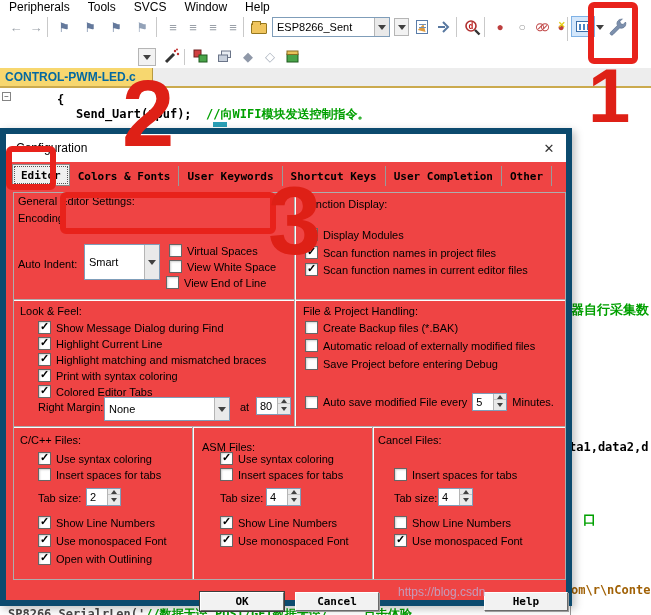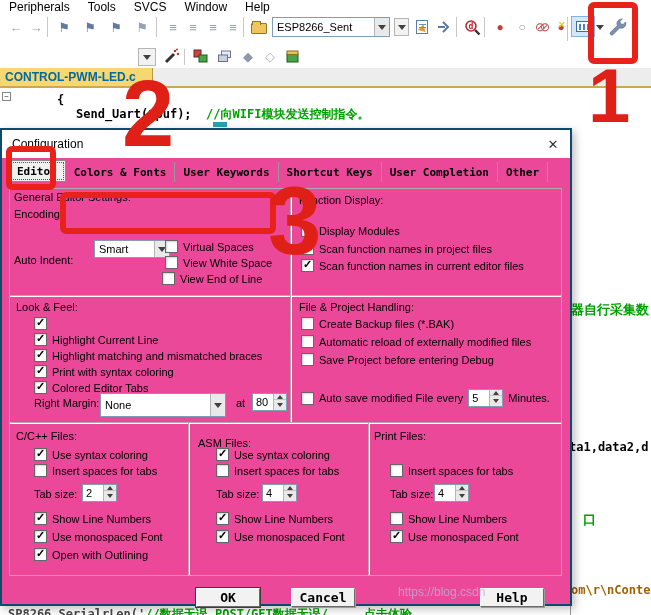--- a/index.html
+++ b/index.html
@@ -40,42 +40,42 @@
   .filetab{position:absolute;left:0;top:68px;width:153px;height:18px;background:#f7d76f;border-right:1px solid #b89a40;display:flex;align-items:center;padding-left:5px;font-weight:bold;font-size:12px;color:#0369a1}
   .goldline{position:absolute;left:0;top:86px;width:651px;height:2px;background:#cbaa4e}
   .code{font-family:"DejaVu Sans Mono","Liberation Mono",monospace;font-weight:bold;font-size:12px;white-space:pre}
   .green{color:#00a000}
   .magenta{color:#a16207}
   .foldbox{position:absolute;left:2px;top:92px;width:9px;height:9px;border:1px solid #848484;background:#fff;font-size:8px;line-height:7px;text-align:center;color:#333}
   .editor-divider{position:absolute;left:570px;top:158px;width:1px;height:457px;background:#9a9a9a}
   .watermark{position:absolute;color:#b9b2d8;opacity:.8;font-size:12px;z-index:30}
 
   
-  .dialog{position:absolute;left:0;top:128px;width:572px;height:478px;background:#ec4899;border:2px solid #0c4a6e;box-shadow:3px 3px 8px rgba(0,0,0,.25);z-index:10}
+  .dialog{position:absolute;left:0;top:128px;width:572px;height:478px;background:#ef4444;border:6px solid #0c4a6e;box-shadow:3px 3px 8px rgba(0,0,0,.25);z-index:10}
   .dlg-title{position:absolute;left:0;top:0;width:100%;height:28px;background:#fff;display:flex;align-items:center;padding-left:10px;font-size:12px}
   .dlg-close{position:absolute;right:8px;top:5px;width:18px;height:18px;display:flex;align-items:center;justify-content:center;font-size:13px;color:#333}
   .tabstrip{position:absolute;left:6px;top:30px;display:flex;align-items:flex-end}
   .dtab{padding:4px 8px 3px 8px;font-family:"DejaVu Sans Mono","Liberation Mono",monospace;font-weight:bold;font-size:11px;border-right:1px solid #9a9a9a;white-space:nowrap}
   .dtab.active{border:1px solid #8a8a8a;background:#f0f0f0;outline:1px dotted #555;outline-offset:-3px}
   .hline{position:absolute;height:1px;background:#adadad;box-shadow:0 1px 0 #fdfdfd}
   .vline{position:absolute;width:1px;background:#adadad;box-shadow:1px 0 0 #fdfdfd}
   .frame{position:absolute;border:1px solid #adadad}
   .heading{position:absolute;font-size:11px}
   .row{position:absolute;display:flex;align-items:center;gap:5px;font-size:11px}
   .cb{width:13px;height:13px;background:#fff;border:1px solid #666;box-shadow:inset 1px 1px 2px rgba(0,0,0,.18);display:inline-flex;align-items:center;justify-content:center;flex:none}
   .cb::after{content:"✓";font-size:11px;font-weight:bold;color:#000;visibility:hidden;margin-top:-2px}
   .cb.on::after{visibility:visible}
   .spin{display:inline-flex;background:#fff;border:1px solid #7f9db9;height:18px}
   .spin .sval{width:20px;padding:2px 3px 0 3px;font-size:11px}
   .spin .btns{display:flex;flex-direction:column;width:13px;border-left:1px solid #b5b5b5}
   .spin .btns i{flex:1;background:#e9e9e9;display:flex;align-items:center;justify-content:center}
   .spin .btns i.up{border-bottom:1px solid #c4c4c4}
   .spin .btns i.up::after{content:"";border:3px solid transparent;border-bottom:4px solid #404040;margin-top:-3px}
   .spin .btns i.dn::after{content:"";border:3px solid transparent;border-top:4px solid #404040;margin-top:3px}
-  .btn3d{position:absolute;width:64px;height:19px;background:#f2f2f2;border:1px solid;border-color:#fff #6a6a6a #6a6a6a #fff;box-shadow:1px 1px 0 #9c9c9c;font-family:"DejaVu Sans Mono","Liberation Mono",monospace;font-weight:bold;font-size:13px;display:flex;align-items:center;justify-content:center}
+  .btn3d{position:absolute;width:84px;height:19px;background:#f2f2f2;border:1px solid;border-color:#fff #6a6a6a #6a6a6a #fff;box-shadow:1px 1px 0 #9c9c9c;font-family:"DejaVu Sans Mono","Liberation Mono",monospace;font-weight:bold;font-size:11px;display:flex;align-items:center;justify-content:center}
   .btn3d.default{outline:1px solid #3c3c3c}
 
   
   .redbox{position:absolute;border:6px solid #e8221b;border-radius:6px;z-index:50}
   .rednum{position:absolute;color:#de2016;font-weight:900;font-family:"Liberation Sans",sans-serif;line-height:.9;z-index:50}
 </style>
 </head>
 <body>
 
 <div id="screen">
@@ -222,21 +222,21 @@
     <div class="vline" style="left:186px;top:293px;height:152px"></div>
     <div class="vline" style="left:366px;top:293px;height:152px"></div>
 
     <div class="heading" style="left:12px;top:61px">General Editor Settings:</div>
     <div class="row" style="left:12px;top:78px">
         <span>Encoding:</span>
       </div>
     <div class="row" style="left:12px;top:124px">
         <span>Auto Indent:</span>
       </div>
-    <div class="combo abs" style="left:92px;top:110px;width:76px;height:18px">
+    <div class="combo abs" style="left:78px;top:110px;width:76px;height:36px">
       <span class="val">Smart</span>
       <span class="btn">
           <i class="tri-dn"></i>
         </span>
     </div>
     <div class="row" style="left:163px;top:110px">
         <span class="cb"></span>
         <span>Virtual Spaces</span>
       </div>
     <div class="row" style="left:163px;top:126px">
@@ -258,20 +258,21 @@
         <span>Scan function names in project files</span>
       </div>
     <div class="row" style="left:299px;top:129px">
         <span class="cb on"></span>
         <span>Scan function names in current editor files</span>
       </div>
 
     <div class="heading" style="left:14px;top:171px">Look &amp; Feel:</div>
     <div class="row" style="left:32px;top:187px">
         <span class="cb on"></span>
+        <span>Show Message Dialog during Find</span>
       </div>
     <div class="row" style="left:32px;top:203px">
         <span class="cb on"></span>
         <span>Highlight Current Line</span>
       </div>
     <div class="row" style="left:32px;top:219px">
         <span class="cb on"></span>
         <span>Highlight matching and mismatched braces</span>
       </div>
     <div class="row" style="left:32px;top:235px">
@@ -381,21 +382,21 @@
     </div>
     <div class="row" style="left:214px;top:382px">
         <span class="cb on"></span>
         <span>Show Line Numbers</span>
       </div>
     <div class="row" style="left:214px;top:400px">
         <span class="cb on"></span>
         <span>Use monospaced Font</span>
       </div>
 
-    <div class="heading" style="left:372px;top:300px">Print Files:</div>
+    <div class="heading" style="left:372px;top:300px">Cancel Files:</div>
     <div class="row" style="left:388px;top:334px">
         <span class="cb"></span>
         <span>Insert spaces for tabs</span>
       </div>
     <div class="row" style="left:388px;top:358px">
         <span>Tab size:</span>
       </div>
     <div class="spin abs" style="left:432px;top:354px">
       <span class="sval">4</span>
       <span class="btns">

